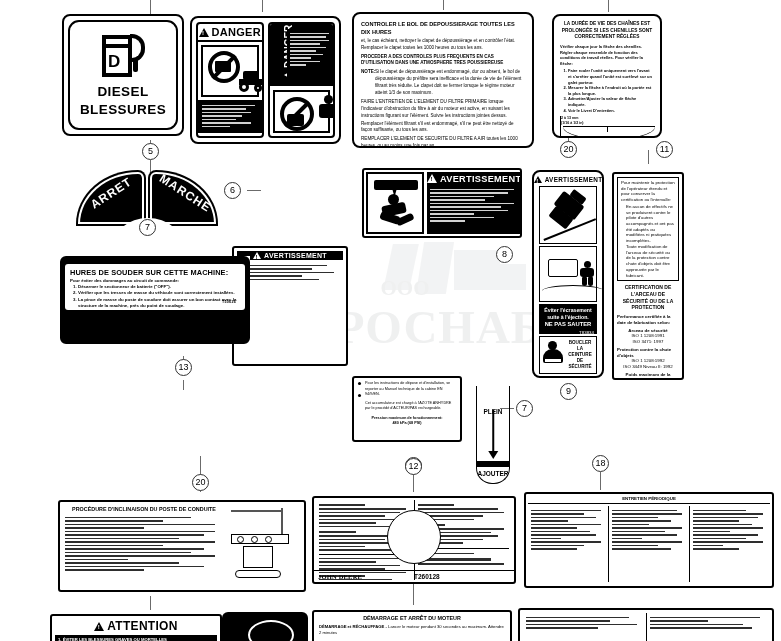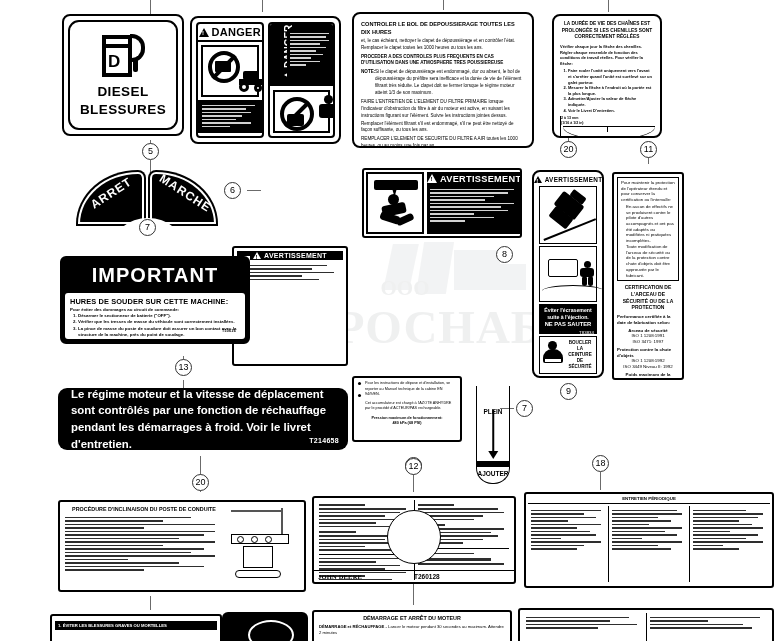--- a/index.html
+++ b/index.html
@@ -270,21 +270,21 @@
         <div style="font-size:3.6px; font-weight:700;">2 à 13 mm</div>
         <div style="font-size:3.6px; font-weight:700;">(1/16 à 1/2 in)</div>
         <div style="position:absolute;left:2px;top:10px;width:92px;height:1px;background:#000"></div>
         <div style="position:absolute;left:46px;top:10px;width:1px;height:6px;background:#000"></div>
         <div style="position:absolute;left:2px;top:11px;width:92px;height:13px;
                     border-bottom:1.3px solid #000; border-radius:0 0 46px 46px / 0 0 13px 13px;"></div>
       </div>
     </div>
   </div>
   <div class="callout" style="left:560px;top:141px">20</div>
-  <div class="callout" style="left:640px;top:141px">11</div>
+  <div class="callout" style="left:656px;top:141px">11</div>
 
   <div class="decal" style="left:78px;top:172px;width:140px;height:56px; background:none;">
     <div style="position:relative; width:100%; height:100%;">
       <div style="position:absolute; left:0; top:0; width:66px; height:52px; background:#000;
                   border-radius:60px 6px 0 0 / 52px 6px 0 0; border:2px solid #fff;
                   box-shadow:0 0 0 2px #000;"></div>
       <div style="position:absolute; left:72px; top:0; width:66px; height:52px; background:#000;
                   border-radius:6px 60px 0 0 / 6px 52px 0 0; border:2px solid #fff;
                   box-shadow:0 0 0 2px #000;"></div>
       <div style="position:absolute; left:34px; top:46px; width:72px; height:34px; background:#fff;
@@ -293,21 +293,20 @@
                   transform:rotate(-33deg); letter-spacing:1px;">ARRET</div>
       <div style="position:absolute; left:78px; top:14px; color:#fff; font-size:12px; font-weight:700;
                   transform:rotate(33deg); letter-spacing:1px;">MARCHE</div>
     </div>
   </div>
   <div class="callout" style="left:224px;top:182px">6</div>
   <div class="callout" style="left:139px;top:219px">7</div>
 
   <div class="decal" style="left:60px;top:256px;width:190px;height:88px;">
     <div class="frame" style="border-radius:6px; overflow:hidden; background:#000; padding:3px;">
-      <div class="imp-hd">IMPORTANT</div>
       <div style="background:#fff; border-radius:3px; margin-top:3px; padding:4px 5px; height:calc(100% - 32px); position:relative;">
         <div style="font-size:7.4px; font-weight:700; letter-spacing:.1px;">HURES DE SOUDER SUR CETTE MACHINE:</div>
         <div style="font-size:4.4px; font-weight:700; margin-top:1px;">Pour éviter des dommages au circuit de commande:</div>
         <ol style="margin:1px 0 0 8px; padding:0; font-size:4.4px; font-weight:700; line-height:1.45;">
           <li>Désarmer le sectionneur de batterie ("OFF").</li>
           <li>Vérifier que les tresses de masse du véhicule sont correctement installées.</li>
           <li>La pince de masse du poste de soudure doit assurer un bon contact avec la structure de la machine, près du point de soudage.</li>
           <li>Ne jamais fixer la pince de masse du poste de soudure à un patin de chenille.</li>
         </ol>
         <div class="pn" style="font-size:3.6px;">T50626</div>
@@ -379,26 +378,20 @@
         </div>
       </div>
       <div style="margin-top:4px; text-align:center; font-weight:700;">
         <div>Pression maximum de fonctionnement:</div>
         <div>480 kPa (68 PSI)</div>
       </div>
     </div>
   </div>
   <div class="callout" style="left:405px;top:457px">13</div>
 
-  <div class="decal" style="left:58px;top:388px;width:290px;height:62px;">
-    <div class="blackbox" style="position:relative;">
-      <p>Le régime moteur et la vitesse de déplacement sont contrôlés par une fonction de réchauffage pendant les démarrages à froid. Voir le livret d'entretien.</p>
-      <div class="pn">T214658</div>
-    </div>
-  </div>
   <div class="callout" style="left:192px;top:474px">20</div>
 
   <div class="dip" style="left:476px;top:386px;width:34px;height:98px;">
     <div class="tube"></div>
     <div class="lbl" style="top:22px;">PLEIN</div>
     <div class="arrow"></div>
     <div class="band"></div>
     <div class="lbl" style="bottom:7px;">AJOUTER</div>
   </div>
   <div class="callout" style="left:516px;top:400px">7</div>
@@ -611,20 +604,24 @@
             <div class="ml w40"></div>
             <div class="ml w62"></div>
         </div>
       </div>
     </div>
   </div>
   <div class="callout" style="left:592px;top:455px">18</div>
 
   <div class="decal" style="left:50px;top:614px;width:172px;height:40px;">
     <div class="frame sq" style="padding:3px;">
+      <div class="hdr" style="font-size:12px;">
+        <span class="tri"></span>
+        <span>ATTENTION</span>
+      </div>
       <div style="background:#000; color:#fff; margin-top:2px; padding:2px 3px; font-size:4.2px; font-weight:700;">1. ÉVITER LES BLESSURES GRAVES OU MORTELLES</div>
     </div>
   </div>
 
   <div class="decal" style="left:222px;top:612px;width:86px;height:36px; background:#000; border-radius:6px;">
     <div style="position:relative;width:100%;height:100%;">
       <div style="position:absolute;left:26px;top:8px;width:46px;height:30px;border:2px solid #fff;border-radius:50%;"></div>
     </div>
   </div>
 

